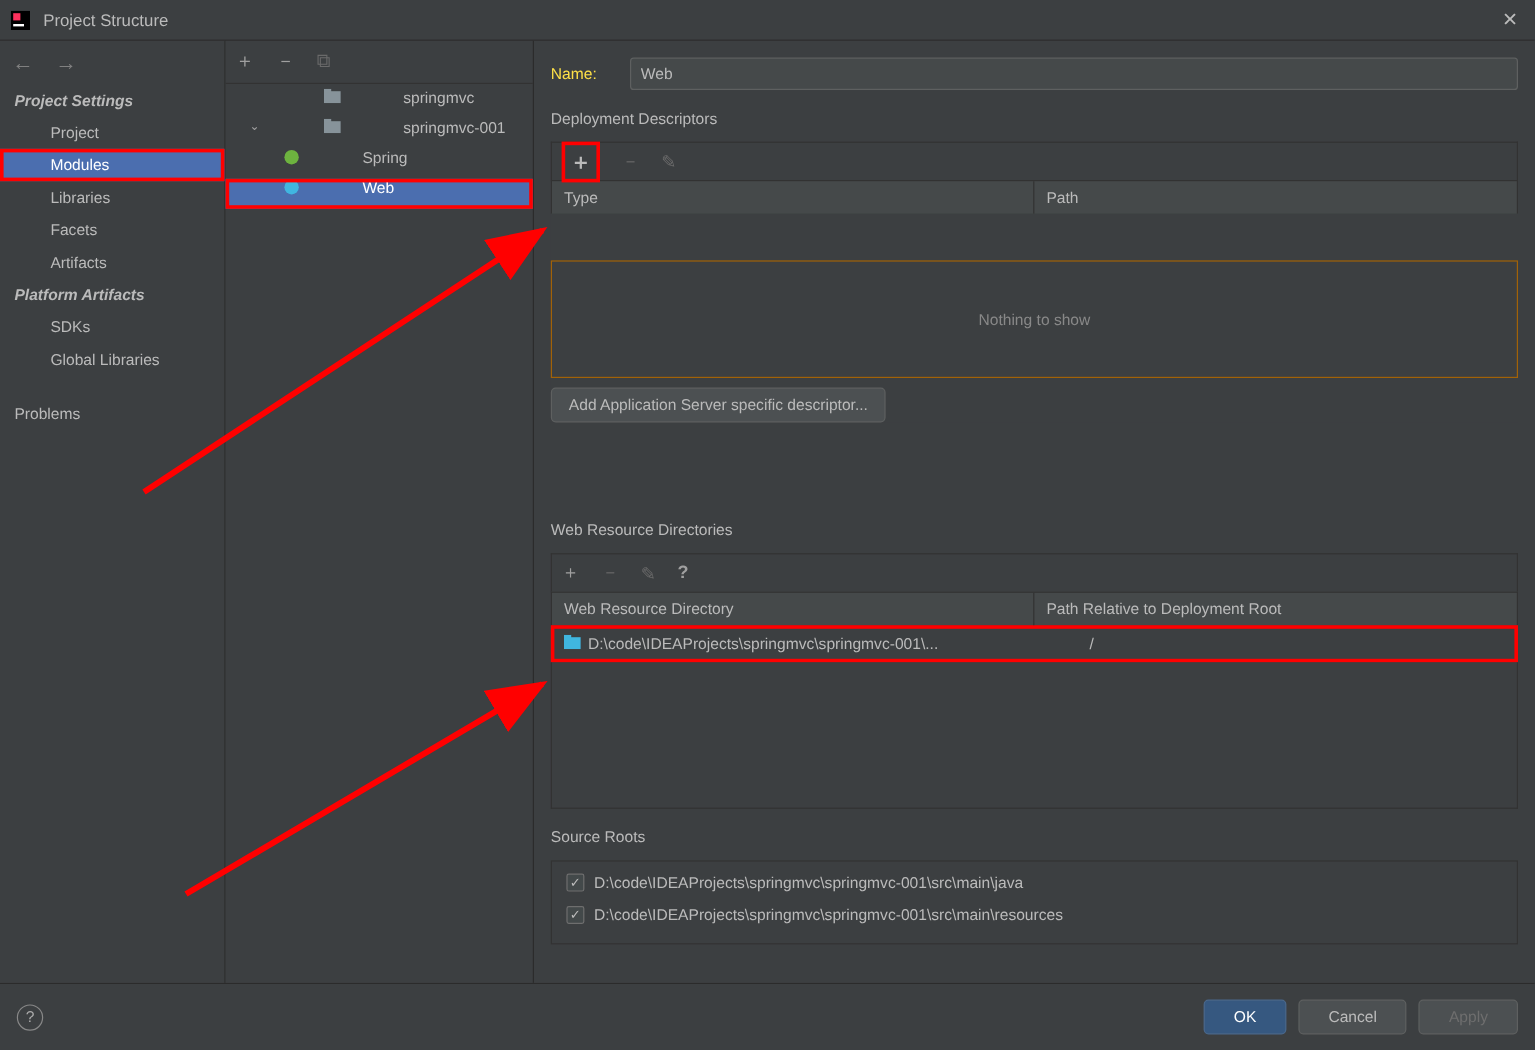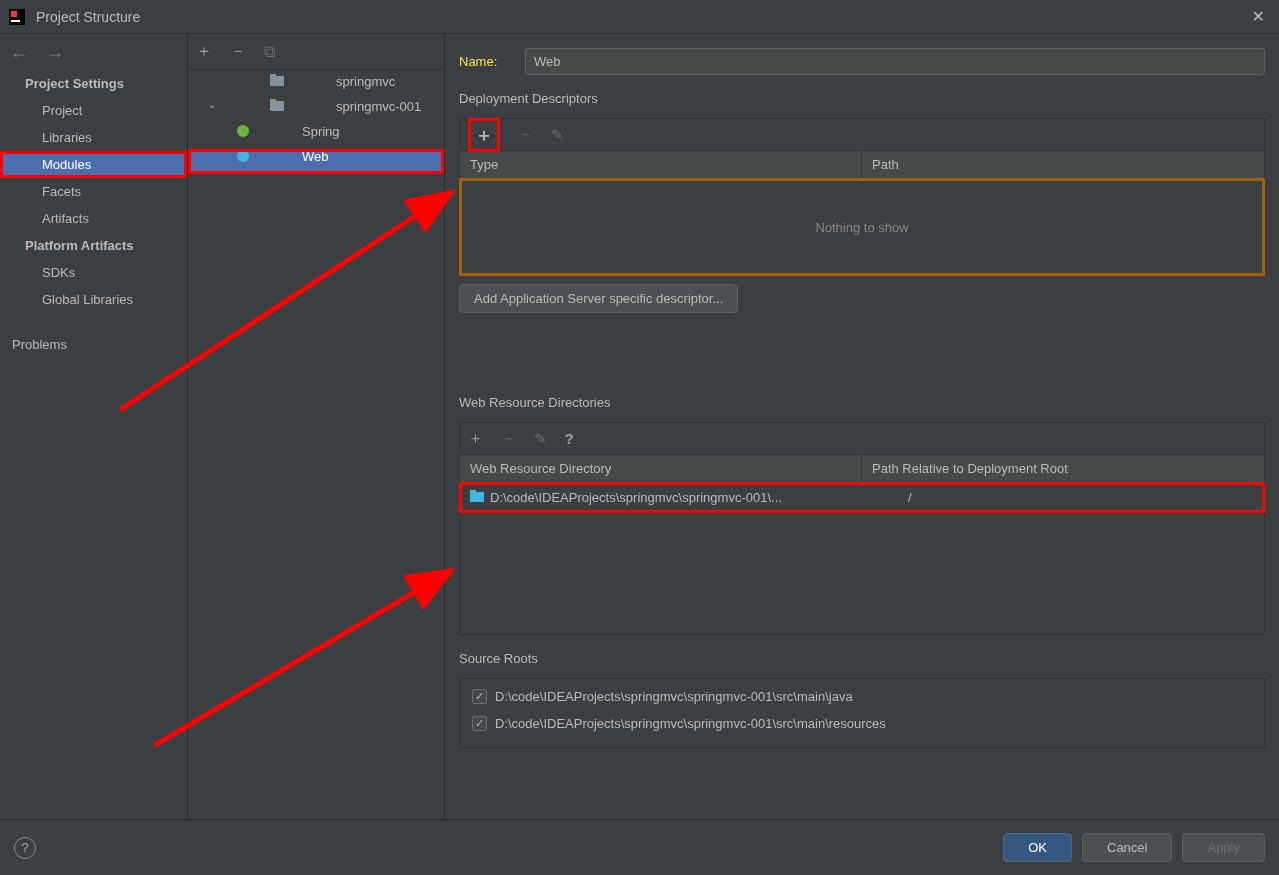--- a/index.html
+++ b/index.html
@@ -42,22 +42,23 @@
     height: 36px;
     display: flex;
     align-items: center;
     padding-left: 10px;
     gap: 18px;
   }
   .nav-arrows span { color: #808080; font-size: 18px; }
   .section-header {
     color: #bbbbbb;
     font-weight: bold;
-    padding: 6px 12px 6px 25px;
+    padding: 6px 12px 6px 12px;
     font-size: 13px;
+    font-style: italic;
   }
   .nav-item {
     padding: 6px 12px 6px 42px;
     color: #bbbbbb;
     font-size: 13px;
     cursor: pointer;
   }
   .nav-item.selected {
     background: #4b6eaf;
     color: #ffffff;
@@ -137,25 +138,26 @@
     border:1px solid #323232;
     border-bottom:none;
   }
   .table-header .col {
     padding:6px 10px;
     color:#bbbbbb;
     font-size:13px;
     border-right:1px solid #323232;
   }
   .table-body {
-    border:3px solid #a16207;
+    border:1px solid #a16207;
     min-height: 98px;
     display:flex; align-items:center; justify-content:center;
     color:#888888;
     background:#3c3f41;
+    margin-top:39px;
   }
   .btn-inline {
     margin-top:8px;
     display:inline-block;
     background:#4c5052;
     border:1px solid #5e6060;
     color:#bbbbbb;
     padding:6px 14px;
     border-radius:4px;
     font-size:13px;
@@ -259,22 +261,22 @@
 
 <div class="main">
 
   <div class="sidebar-left">
     <div class="nav-arrows">
       <span>←</span>
       <span>→</span>
     </div>
     <div class="section-header">Project Settings</div>
     <div class="nav-item">Project</div>
+    <div class="nav-item selected red-outline" style="padding-left:42px;">Modules</div>
     <div class="nav-item">Libraries</div>
-    <div class="nav-item selected red-outline" style="padding-left:42px;">Modules</div>
     <div class="nav-item">Facets</div>
     <div class="nav-item">Artifacts</div>
     <div class="section-header">Platform Artifacts</div>
     <div class="nav-item">SDKs</div>
     <div class="nav-item">Global Libraries</div>
     <div style="height:18px;"></div>
     <div class="nav-item" style="padding-left:12px;">Problems</div>
   </div>
 
   <div class="sidebar-mid">

